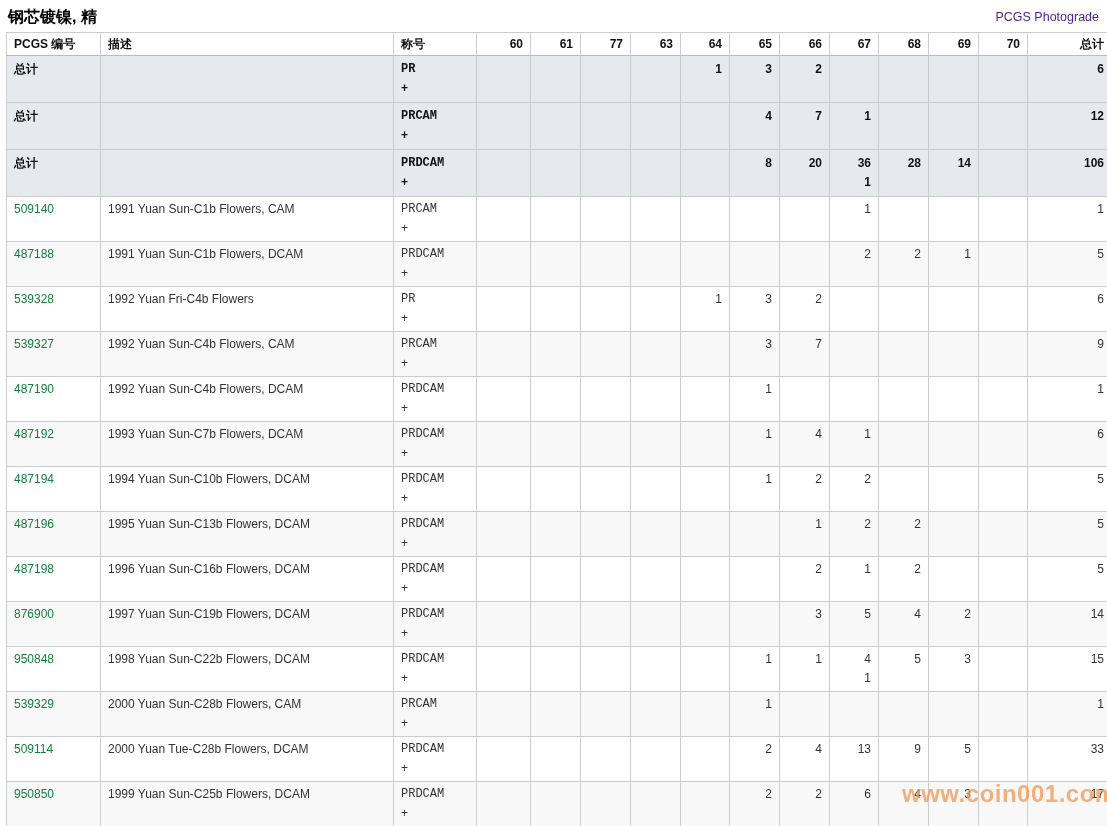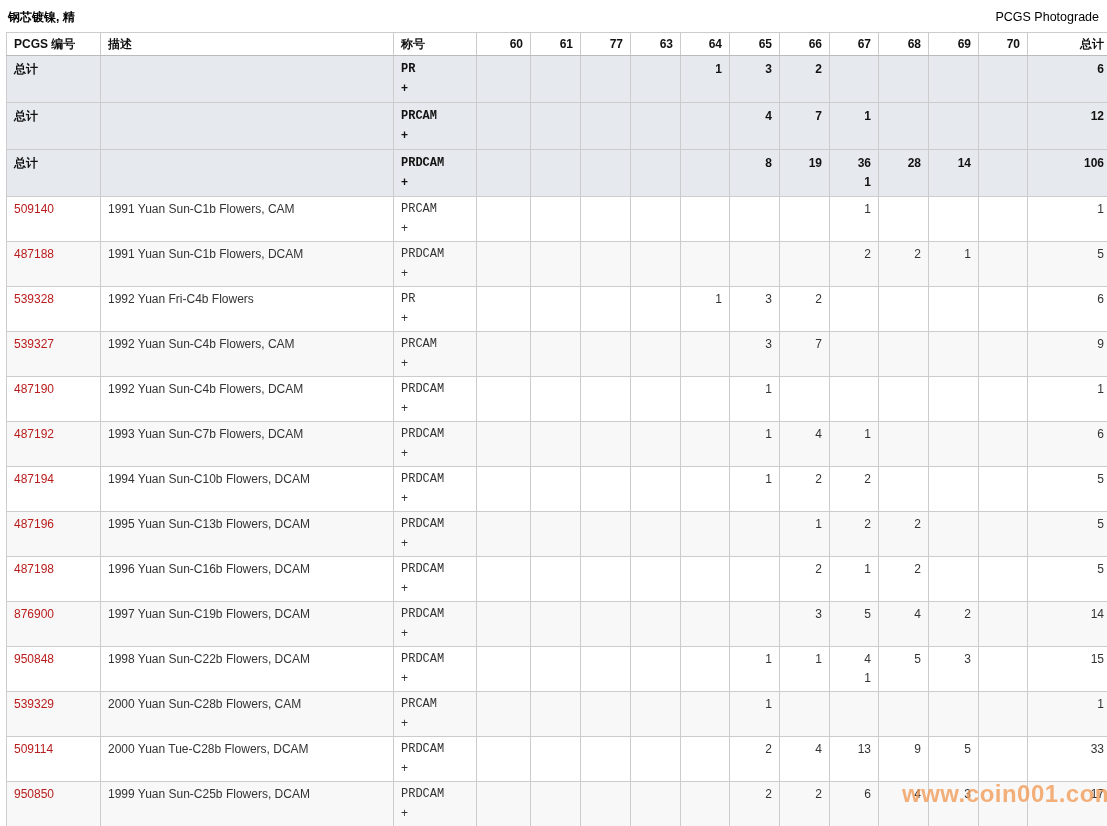--- a/index.html
+++ b/index.html
@@ -11,28 +11,28 @@
     color: #333;
   }
   .topbar {
     display: flex;
     justify-content: space-between;
     align-items: center;
     padding: 7px 8px 6px 8px;
     height: 32px;
   }
   .page-title {
-    font-size: 12px;
+    font-size: 16px;
     font-weight: bold;
     color: #000;
     line-height: 18px;
   }
   .photograde-link {
     font-size: 12.5px;
-    color: #000000;
+    color: #4c1d95;
     text-decoration: none;
     cursor: pointer;
   }
   table.pop-table {
     border-collapse: collapse;
     table-layout: fixed;
     width: 1105px;
     margin-left: 6px;
     font-size: 12px;
   }
@@ -56,21 +56,21 @@
   .pop-table th.num, .pop-table td.num { text-align: right; }
   tr.summary-row {
     background: #e6eaee;
     font-weight: bold;
     color: #111;
   }
   tr.summary-row td { height: 47px; padding-top: 4px; padding-bottom: 4px; }
   tr.data-row td { height: 45px; }
   tr.data-row.alt { background: #f8f8f8; }
   a.pcgs-link {
-    color: #b91c1c;
+    color: #15803d;
     text-decoration: none;
     cursor: pointer;
   }
   .line1 { min-height: 19px; }
   .line2 { min-height: 19px; }
   .desig-main { min-height: 19px; font-family: Liberation Mono, monospace; }
   .desig-plus { min-height: 19px; }
   .watermark {
     position: absolute;
     left: 902px;
@@ -234,21 +234,21 @@
         <td class="num">
           <div class="line1"></div>
         </td>
         <td class="num">
           <div class="line1"></div>
         </td>
         <td class="num">
           <div class="line1">8</div>
         </td>
         <td class="num">
-          <div class="line1">19</div>
+          <div class="line1">20</div>
         </td>
         <td class="num">
           <div class="line1">36</div>
           <div class="line2">1</div>
         </td>
         <td class="num">
           <div class="line1">28</div>
         </td>
         <td class="num">
           <div class="line1">14</div>

